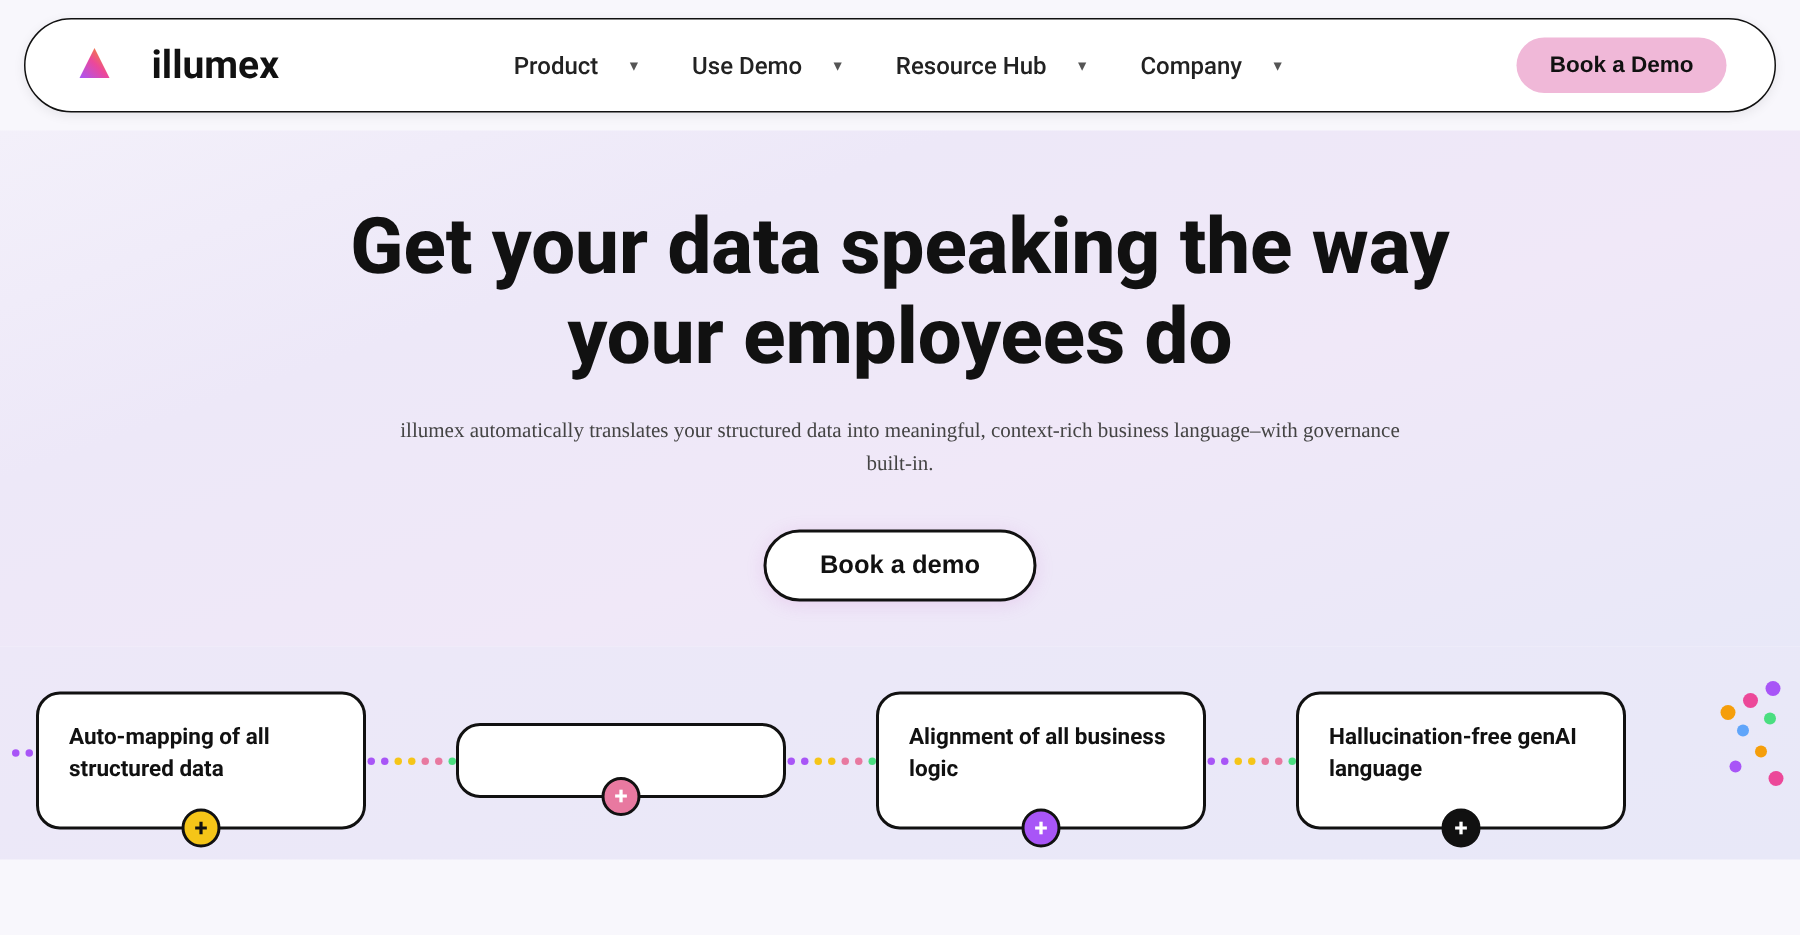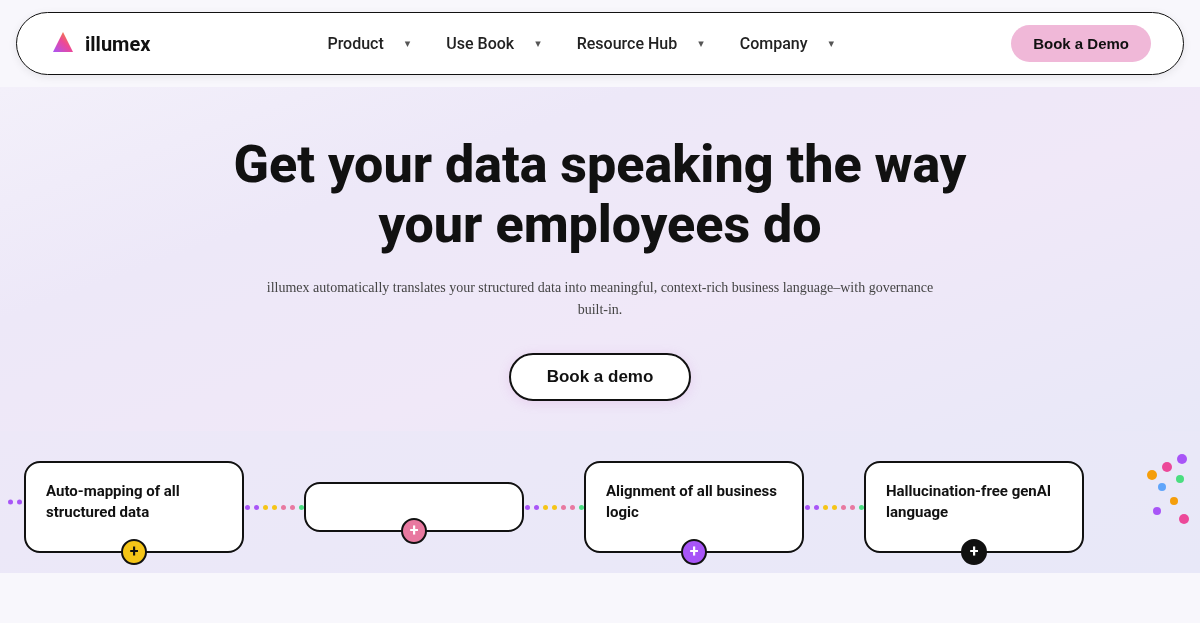--- a/index.html
+++ b/index.html
@@ -19,22 +19,22 @@
       padding: 12px 32px;
       background: white;
       border-radius: 50px;
       margin: 12px 16px;
       box-shadow: 0 2px 8px rgba(0,0,0,0.08);
       border: 1.5px solid #111;
     }
     .logo {
       display: flex;
       align-items: center;
-      gap: 8px;
-      font-size: 20px;
+      gap: 24px;
+      font-size: 26px;
       font-weight: 700;
       color: #111;
     }
     .logo-icon {
       width: 28px;
       height: 28px;
     }
     .nav-links {
       display: flex;
       align-items: center;
@@ -225,21 +225,21 @@
 
   <ul class="nav-links">
     <li>
       <a href="#">
         <span>Product</span>
         <span class="chevron">▾</span>
       </a>
     </li>
     <li>
       <a href="#">
-        <span>Use Book</span>
+        <span>Use Demo</span>
         <span class="chevron">▾</span>
       </a>
     </li>
     <li>
       <a href="#">
         <span>Resource Hub</span>
         <span class="chevron">▾</span>
       </a>
     </li>
     <li>

